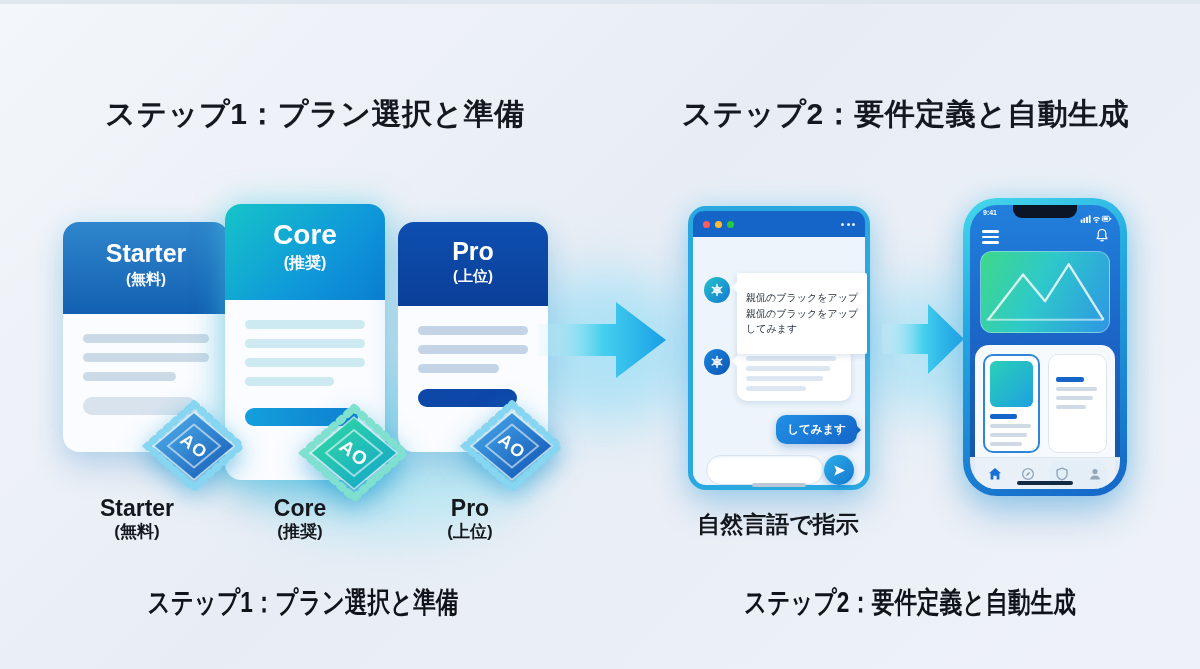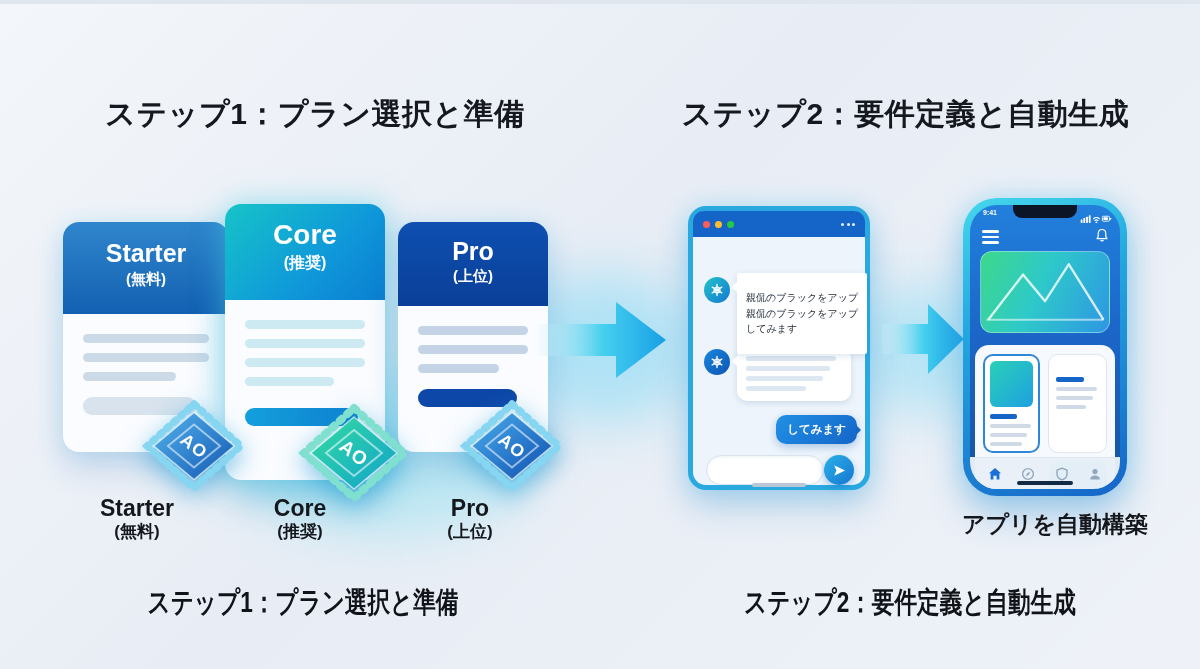--- a/index.html
+++ b/index.html
@@ -403,18 +403,18 @@
           </svg>
         <svg width="14" height="14" viewBox="0 0 14 14">
           <circle cx="7" cy="4.6" r="2.6" fill="#93a7bc"></circle>
           <path d="M2.2 12.5 C2.2 9.8 4.3 8.4 7 8.4 C9.7 8.4 11.8 9.8 11.8 12.5 Z" fill="#93a7bc"></path>
           </svg>
       </div>
       <div class="phone-homebar"></div>
     </div>
   </div>
 
-  <div class="mid-label ml2">アプリを自動構築</div>
+  <div class="mid-label ml1">自然言語で指示</div>
 
   <div class="caption c1">ステップ1：プラン選択と準備</div>
   <div class="caption c2">ステップ2：要件定義と自動生成</div>
 
 </div>
 
 </body></html>

